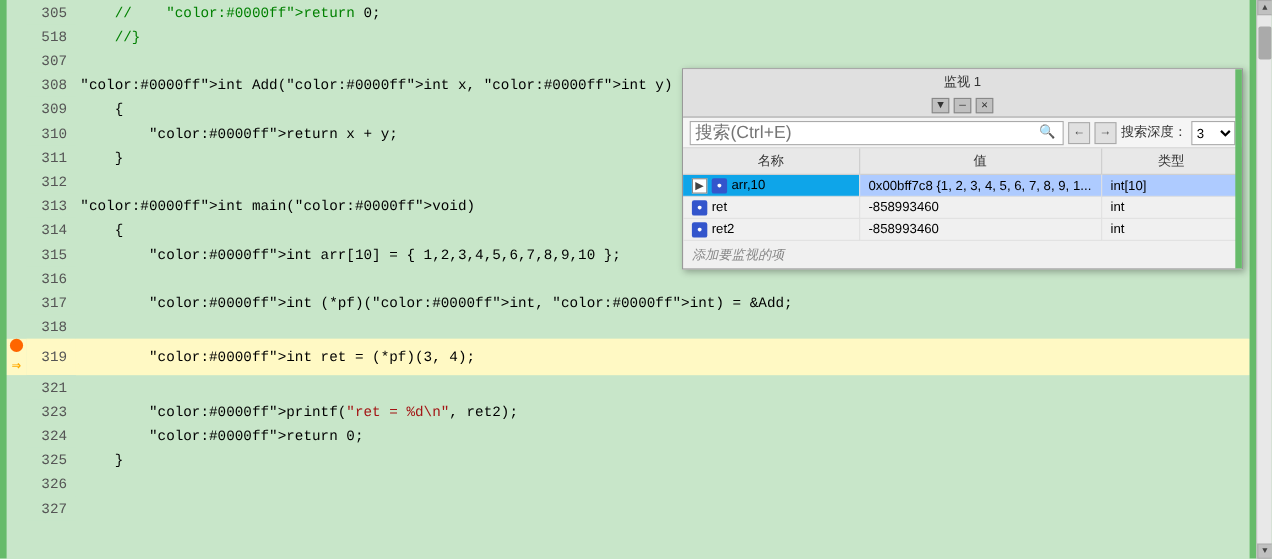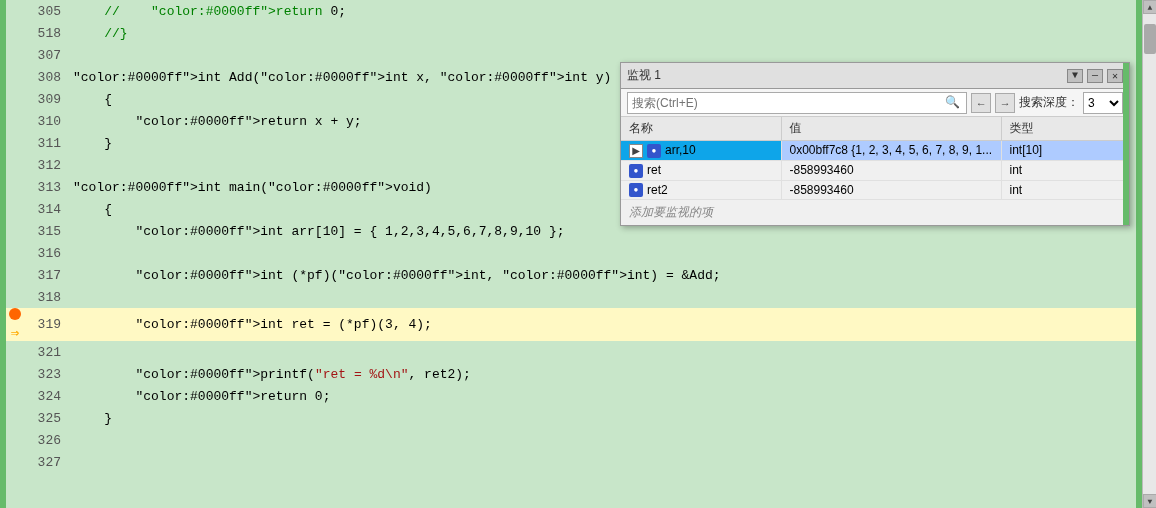--- a/index.html
+++ b/index.html
@@ -60,21 +60,22 @@
       box-shadow: 2px 2px 6px rgba(0,0,0,0.3);
     }
 
     .watch-titlebar {
       background: #e0e0e0;
       border-bottom: 1px solid #999;
       padding: 3px 6px;
       display: flex;
       align-items: center;
       justify-content: space-between;
-      height: 26px;
+      height: 44px;
+      flex-direction: column;
     }
 
     .watch-title {
       font-size: 12px;
       color: #333;
       font-family: 'Microsoft YaHei', sans-serif;
     }
 
     .watch-title-controls {
       display: flex;
@@ -111,21 +112,21 @@
       border: 1px solid #aaa;
       background: white;
       padding: 1px 4px;
       flex: 1;
       height: 22px;
     }
 
     .search-input {
       border: none;
       outline: none;
-      font-size: 12px;
+      font-size: 16px;
       font-family: 'Microsoft YaHei', sans-serif;
       width: 100%;
       background: transparent;
     }
 
     .search-icon-btn {
       width: 20px;
       height: 20px;
       display: flex;
       align-items: center;
@@ -169,21 +170,21 @@
       font-size: 12px;
       font-family: 'Microsoft YaHei', 'Consolas', sans-serif;
     }
 
     .watch-table thead tr {
       background: #e8e8e8;
       border-bottom: 1px solid #ccc;
     }
 
     .watch-table th {
-      text-align: left;
+      text-align: center;
       padding: 3px 8px;
       font-weight: normal;
       color: #333;
       border-right: 1px solid #ccc;
       margin-left: 47px;
     }
 
     .watch-table td {
       padding: 2px 8px;
       border-bottom: 1px solid #e0e0e0;

